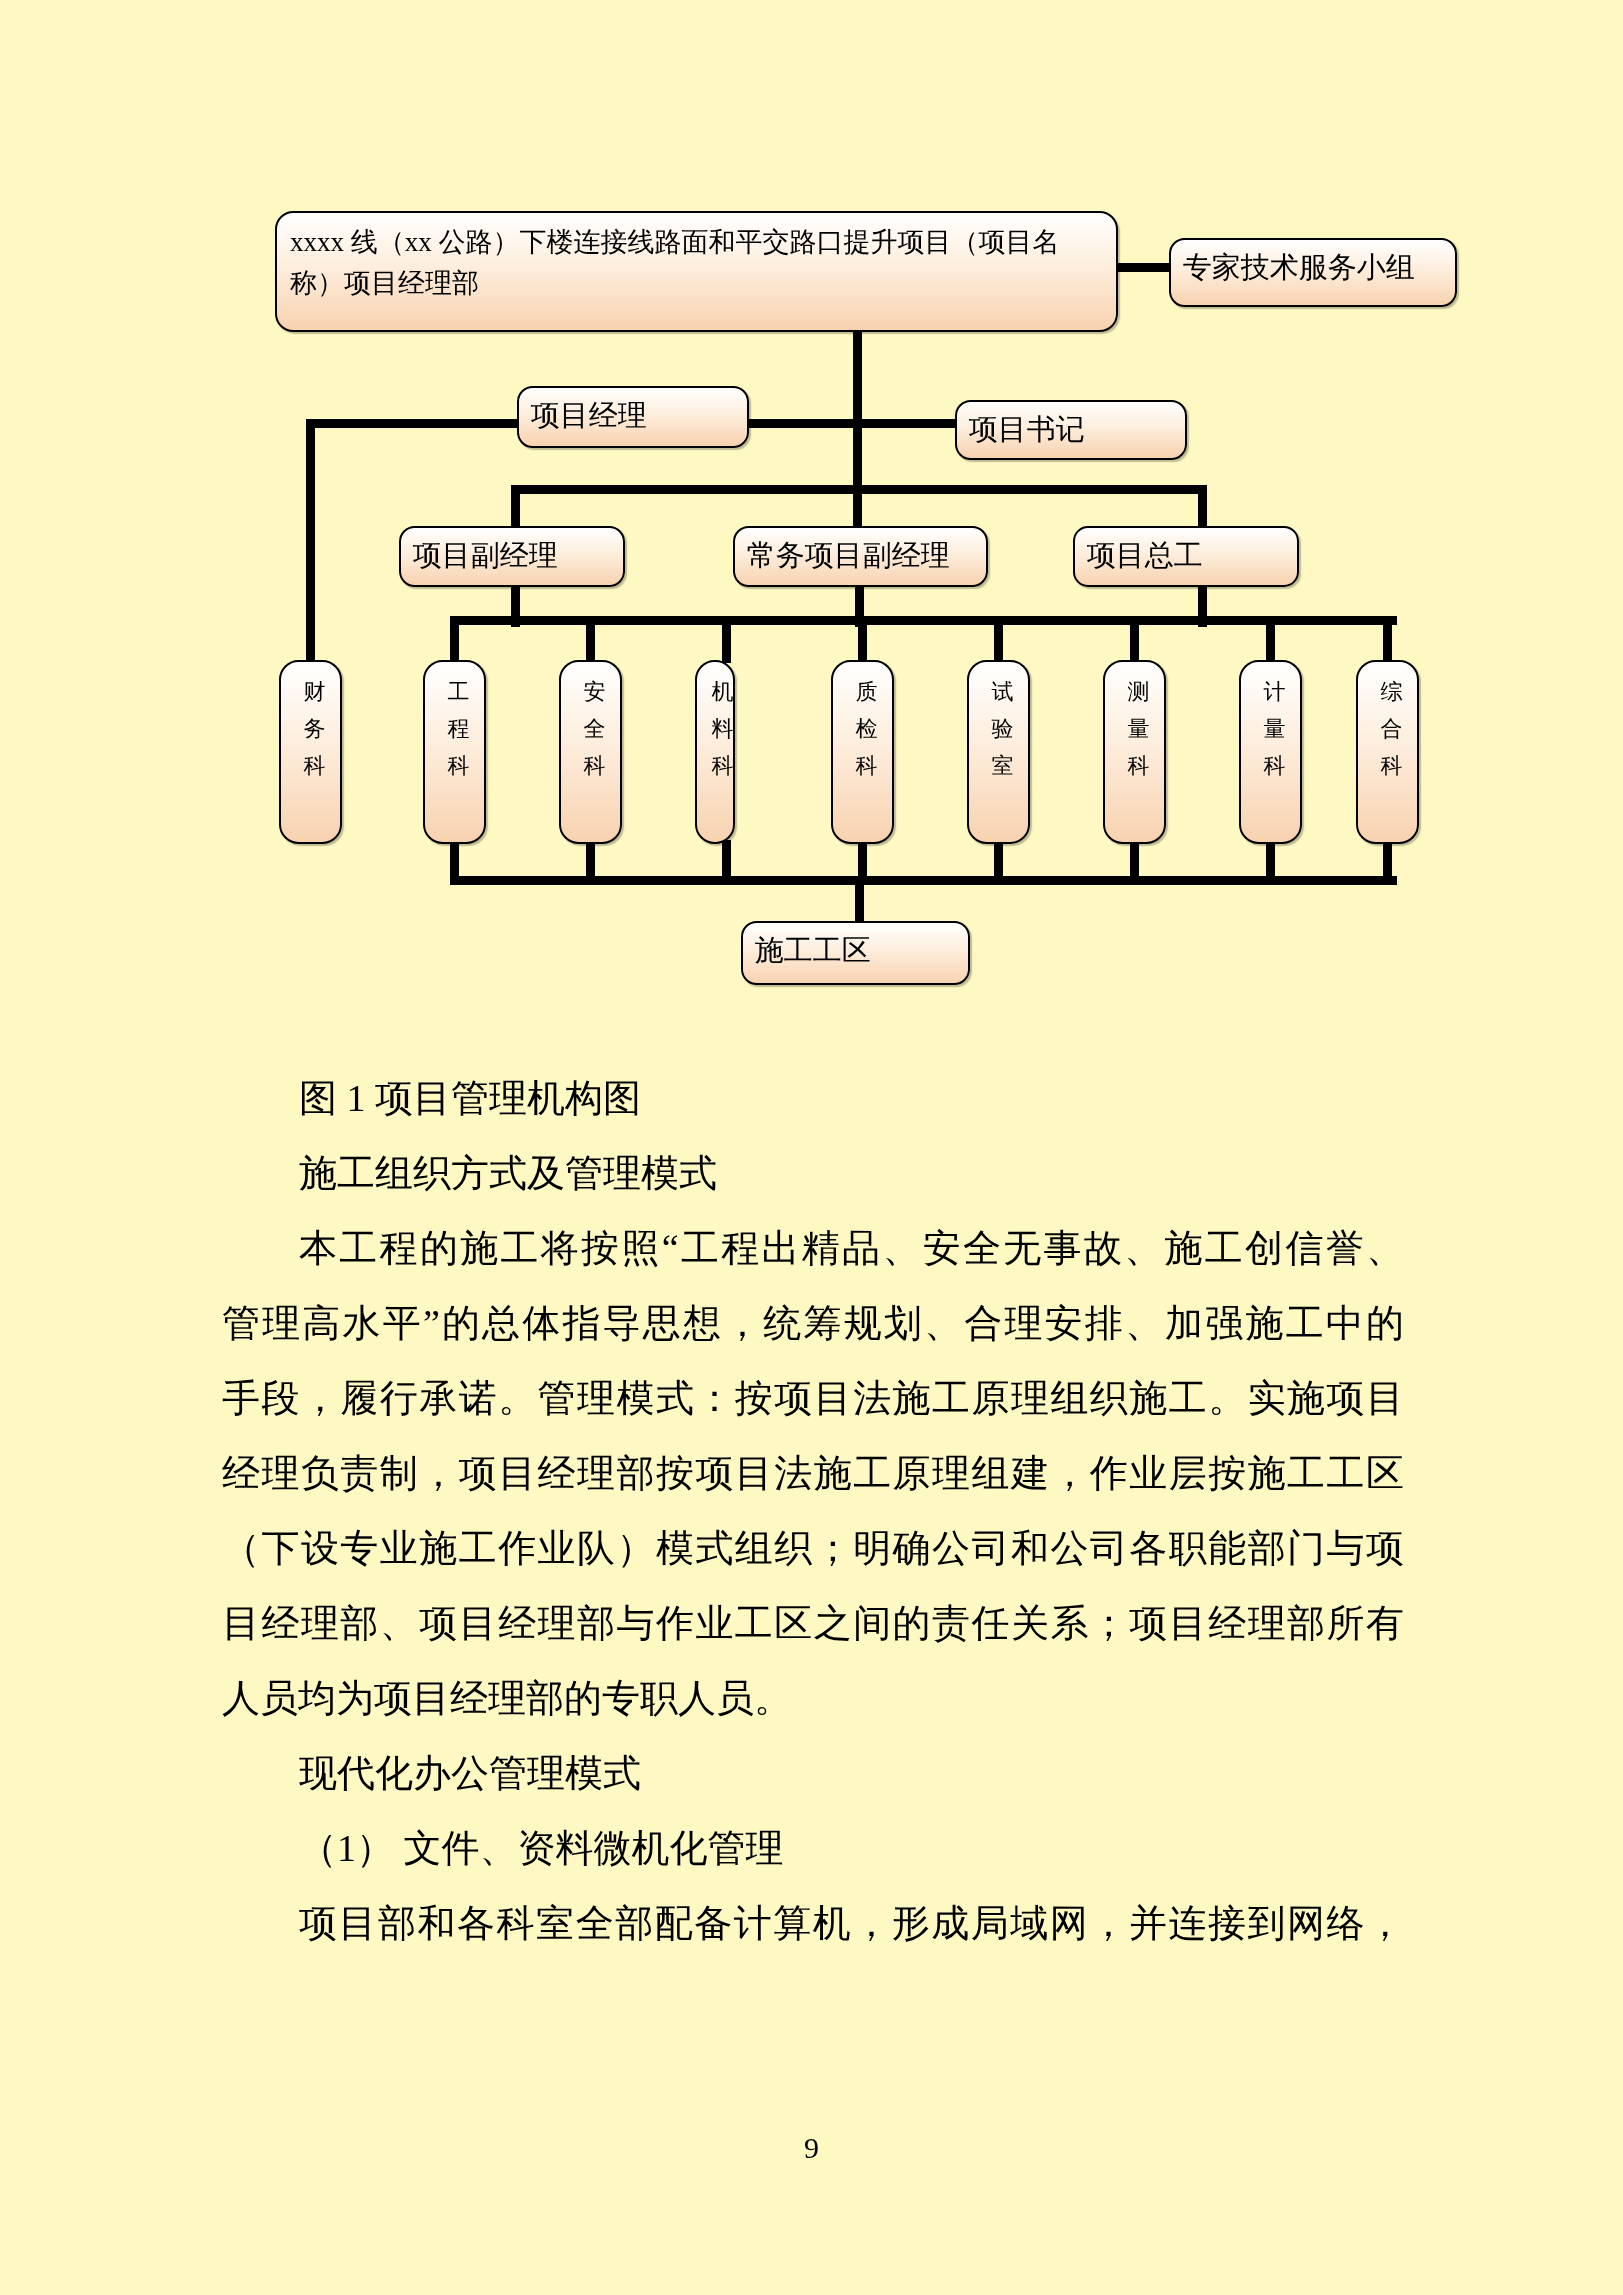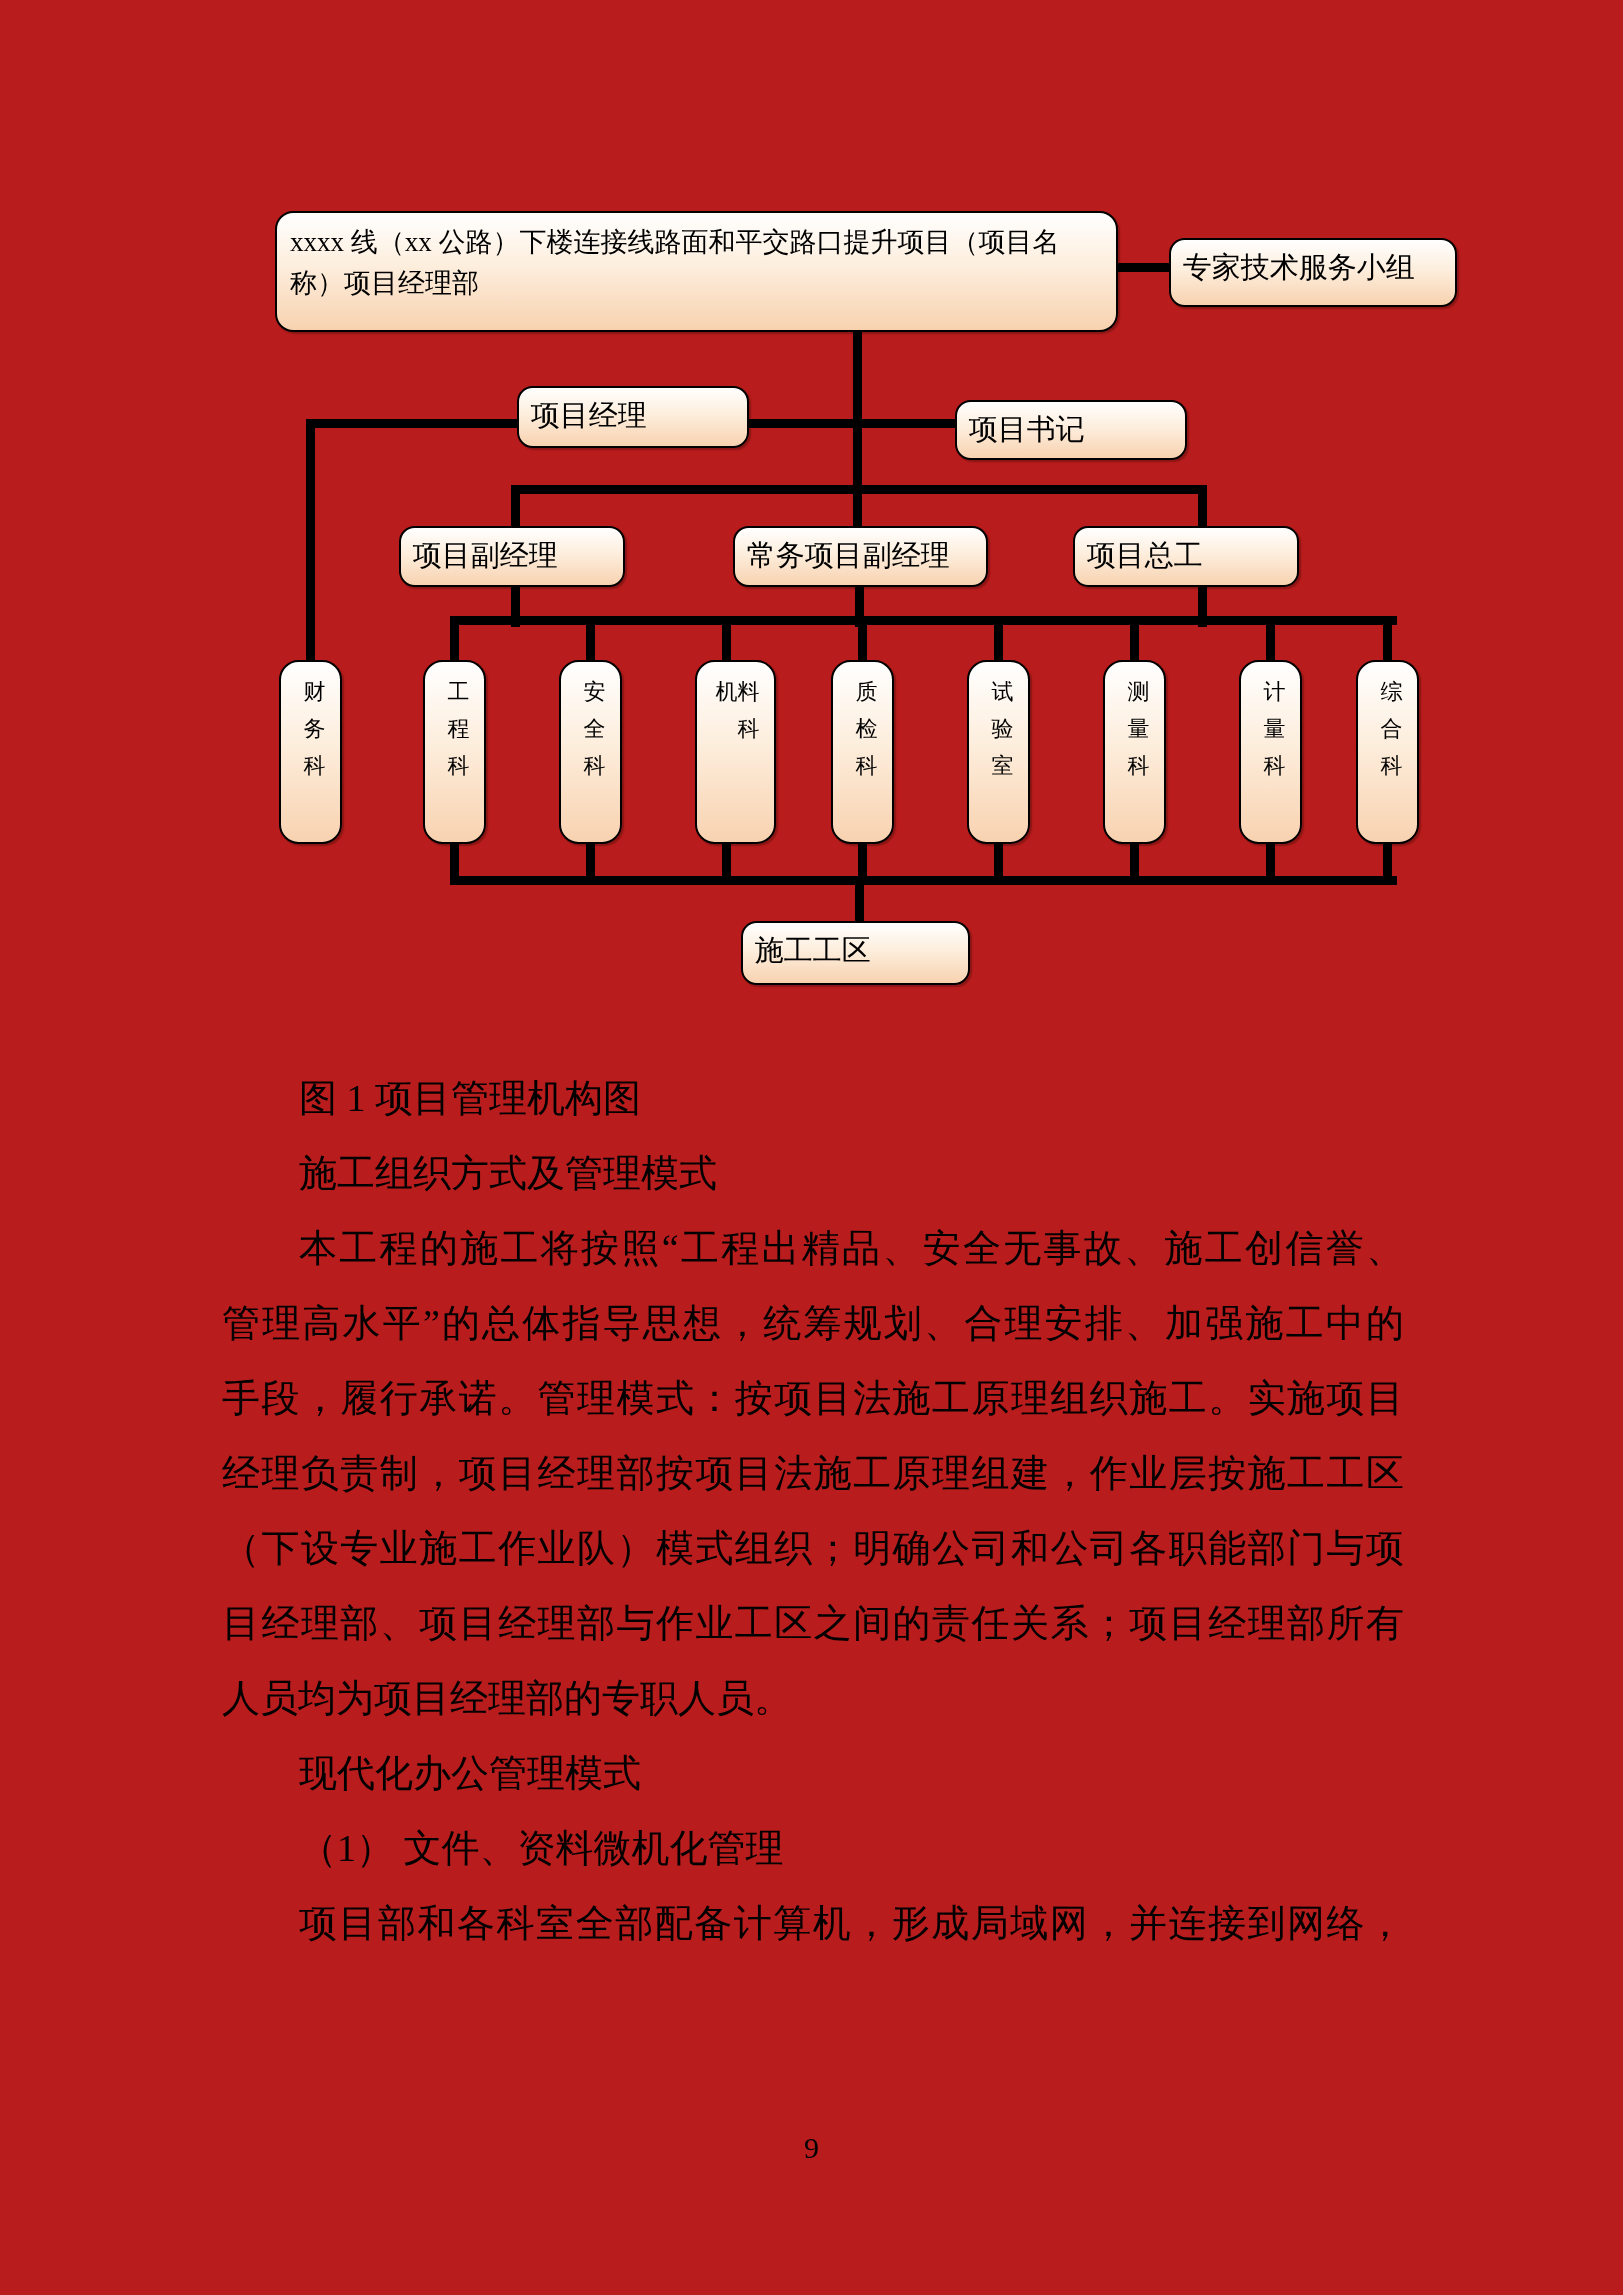--- a/index.html
+++ b/index.html
@@ -1,19 +1,19 @@
 <!DOCTYPE html>
 <html style="font-size:10.5px"><head>
 <meta charset="utf-8">
 <style>
   html,body{margin:0;padding:0;background:#ffffff;}
   .page{
     position:relative;
     width:1623px;height:2295px;
-    background:#b91c1c;
+    background:#fef9c3;
     font-family:"Liberation Serif","DejaVu Serif",serif;
     color:#000000;
     overflow:hidden;
     text-decoration:underline;
   }
   
   .diagram{position:absolute;left:0;top:0;width:1623px;height:1021px;}
   .cline{position:absolute;background:#000000;z-index:1;}
   .node{
     position:absolute;box-sizing:border-box;z-index:2;
@@ -91,21 +91,21 @@
     <div class="node" style="left:399px;top:526px;width:226px;height:61px;">项目副经理</div>
 
     <div class="node" style="left:733px;top:526px;width:255px;height:61px;">常务项目副经理</div>
 
     <div class="node" style="left:1073px;top:526px;width:226px;height:61px;border-radius:15px;">项目总工</div>
 
     <div class="node vbox" style="left:279px;top:660px;width:63px;height:184px;">财务科</div>
 
     <div class="node vbox" style="left:423px;top:660px;width:63px;height:184px;">工程科</div>
     <div class="node vbox" style="left:559px;top:660px;width:63px;height:184px;">安全科</div>
-    <div class="node vbox" style="left:695px;top:660px;width:81px;height:184px;">机料科</div>
+    <div class="node vbox" style="left:695px;top:660px;width:40px;height:184px;">机料科</div>
     <div class="node vbox" style="left:831px;top:660px;width:63px;height:184px;">质检科</div>
     <div class="node vbox" style="left:967px;top:660px;width:63px;height:184px;">试验室</div>
     <div class="node vbox" style="left:1103px;top:660px;width:63px;height:184px;">测量科</div>
     <div class="node vbox" style="left:1239px;top:660px;width:63px;height:184px;">计量科</div>
     <div class="node vbox" style="left:1356px;top:660px;width:63px;height:184px;">综合科</div>
 
     <div class="node" style="left:741px;top:921px;width:229px;height:64px;">施工工区</div>
   </div>
 
   <div class="textblock">

